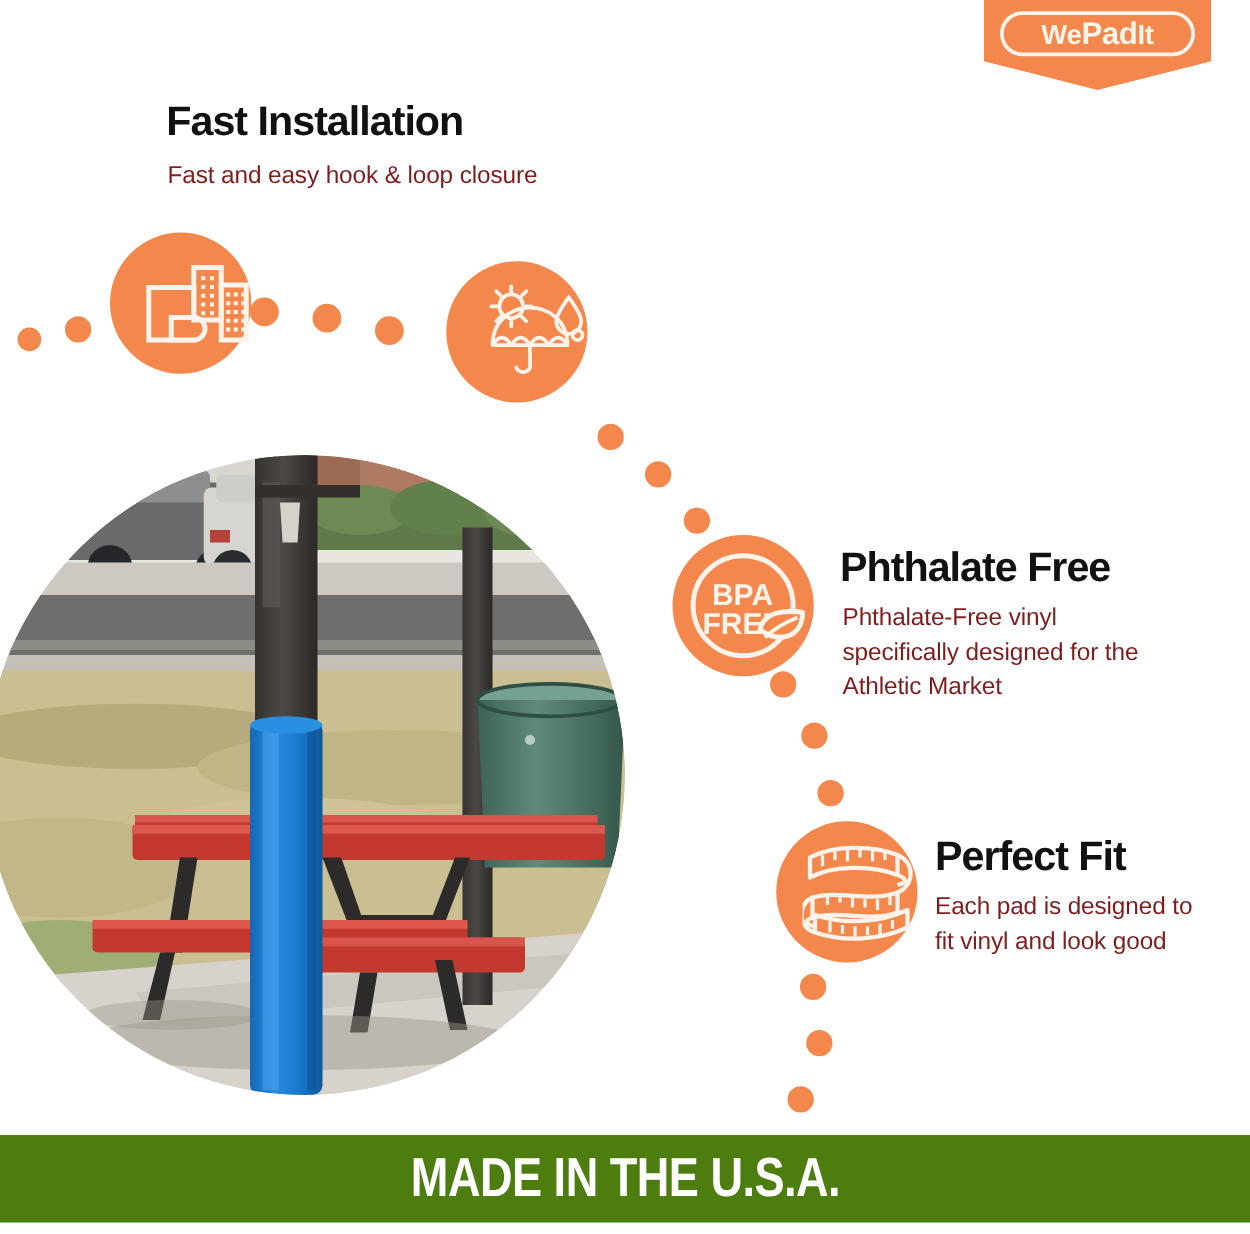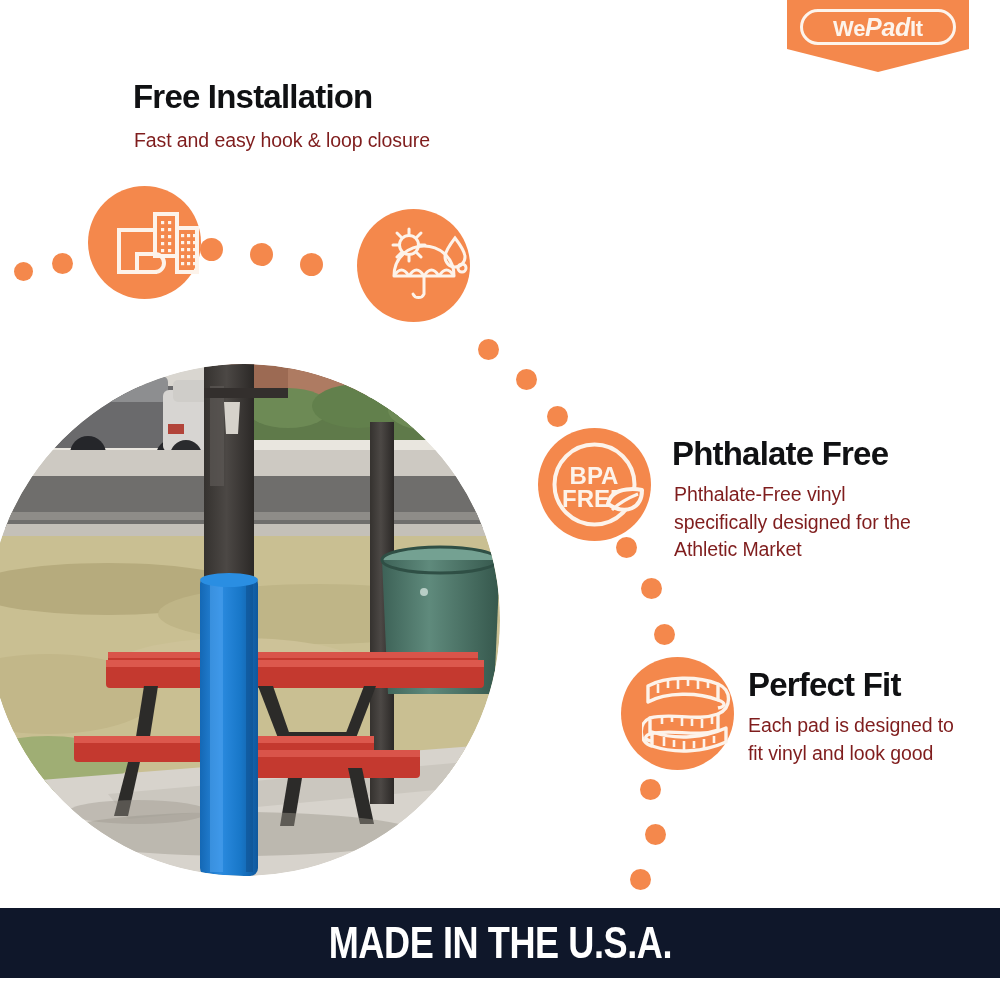--- a/index.html
+++ b/index.html
@@ -48,21 +48,21 @@
   }
   .logo-text {
     color: #fdf4ec;
     font-size: 22px;
     font-weight: bold;
     letter-spacing: -0.3px;
     line-height: 1;
     white-space: nowrap;
   }
   .logo-text .lt-thin { font-weight: bold; }
-  .logo-text .lt-big { font-size: 25px; font-style: italic; }
+  .logo-text .lt-big { font-size: 25px; }
 
   
   .feat-title {
     position: absolute;
     font-size: 33px;
     font-weight: bold;
     color: #101113;
     letter-spacing: -0.8px;
     line-height: 1.05;
     white-space: nowrap;
@@ -99,21 +99,21 @@
     border-radius: 50%;
     overflow: hidden;
   }
   .photo-svg { display: block; }
 
   
   .usa-bar {
     position: absolute;
     left: 0;
     width: 1000px;
-    background: #0f172a;
+    background: #4d7c0f;
     display: flex;
     align-items: center;
     justify-content: center;
   }
   .usa-text {
     color: #ffffff;
     font-weight: bold;
     font-size: 44px;
     letter-spacing: -0.5px;
     transform: scaleX(0.82);
@@ -131,21 +131,21 @@
 
 <div class="canvas">
 
   <div class="logo-wrap">
     <div class="logo-shape"></div>
     <div class="logo-inner">
       <span class="logo-text"><span class="lt-thin">We</span><span class="lt-big">Pad</span><span class="lt-thin">It</span></span>
     </div>
   </div>
 
-  <div class="feat-title" style="left:133px; top:80px;">Free Installation</div>
+  <div class="feat-title" style="left:133px; top:80px;">Fast Installation</div>
   <div class="feat-desc" style="left:134px; top:127px; width:420px;">Fast and easy hook &amp; loop closure</div>
 
   <div class="dot" style="left:14px;  top:262px; width:19px; height:19px;"></div>
   <div class="dot" style="left:52px;  top:253px; width:21px; height:21px;"></div>
   <div class="dot" style="left:200px; top:238px; width:23px; height:23px;"></div>
   <div class="dot" style="left:250px; top:243px; width:23px; height:23px;"></div>
   <div class="dot" style="left:300px; top:253px; width:23px; height:23px;"></div>
 
   <div class="icon-circle" style="left:88px; top:186px; width:113px; height:113px;">
     <svg width="86" height="66" viewBox="0 0 86 66" aria-hidden="true">

